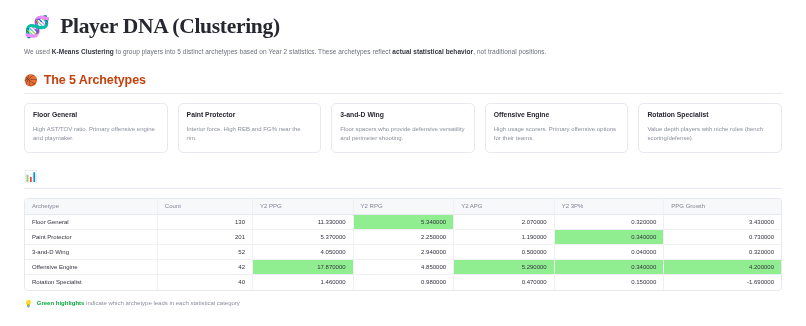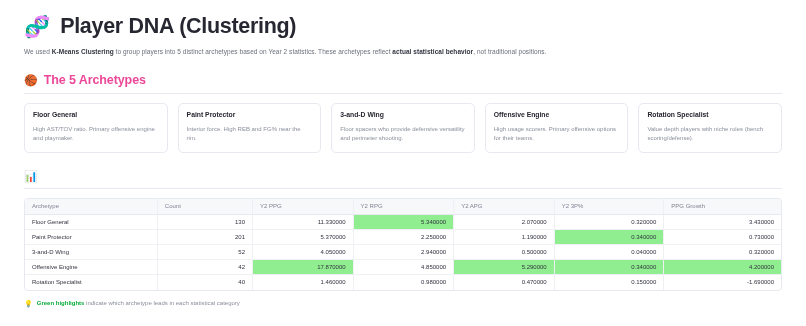--- a/index.html
+++ b/index.html
@@ -19,20 +19,21 @@
     align-items: center;
     gap: 10px;
     margin: 4px 0 0 0;
   }
   .title-emoji { font-size: 21px; line-height: 1; }
   .title-text {
     font-size: 21.5px;
     font-weight: bold;
     letter-spacing: -0.3px;
     color: #262730;
+    font-family: Liberation Serif, serif;
   }
   .subtitle {
     font-size: 6.5px;
     color: #6b6f7b;
     margin-top: 9px;
     letter-spacing: 0.05px;
   }
   .subtitle b { color: #31333f; font-weight: bold; }
 
   
@@ -41,21 +42,21 @@
   }
   .section-head {
     display: flex;
     align-items: center;
     gap: 6px;
   }
   .section-emoji { font-size: 11px; line-height: 1; }
   .section-title {
     font-size: 12.5px;
     font-weight: bold;
-    color: #ec4899;
+    color: #c2410c;
     letter-spacing: -0.1px;
   }
   .rule {
     border: 0;
     border-top: 1px solid #e6e9ef;
     margin: 6px 0 0 0;
   }
 
   
   .cards {

